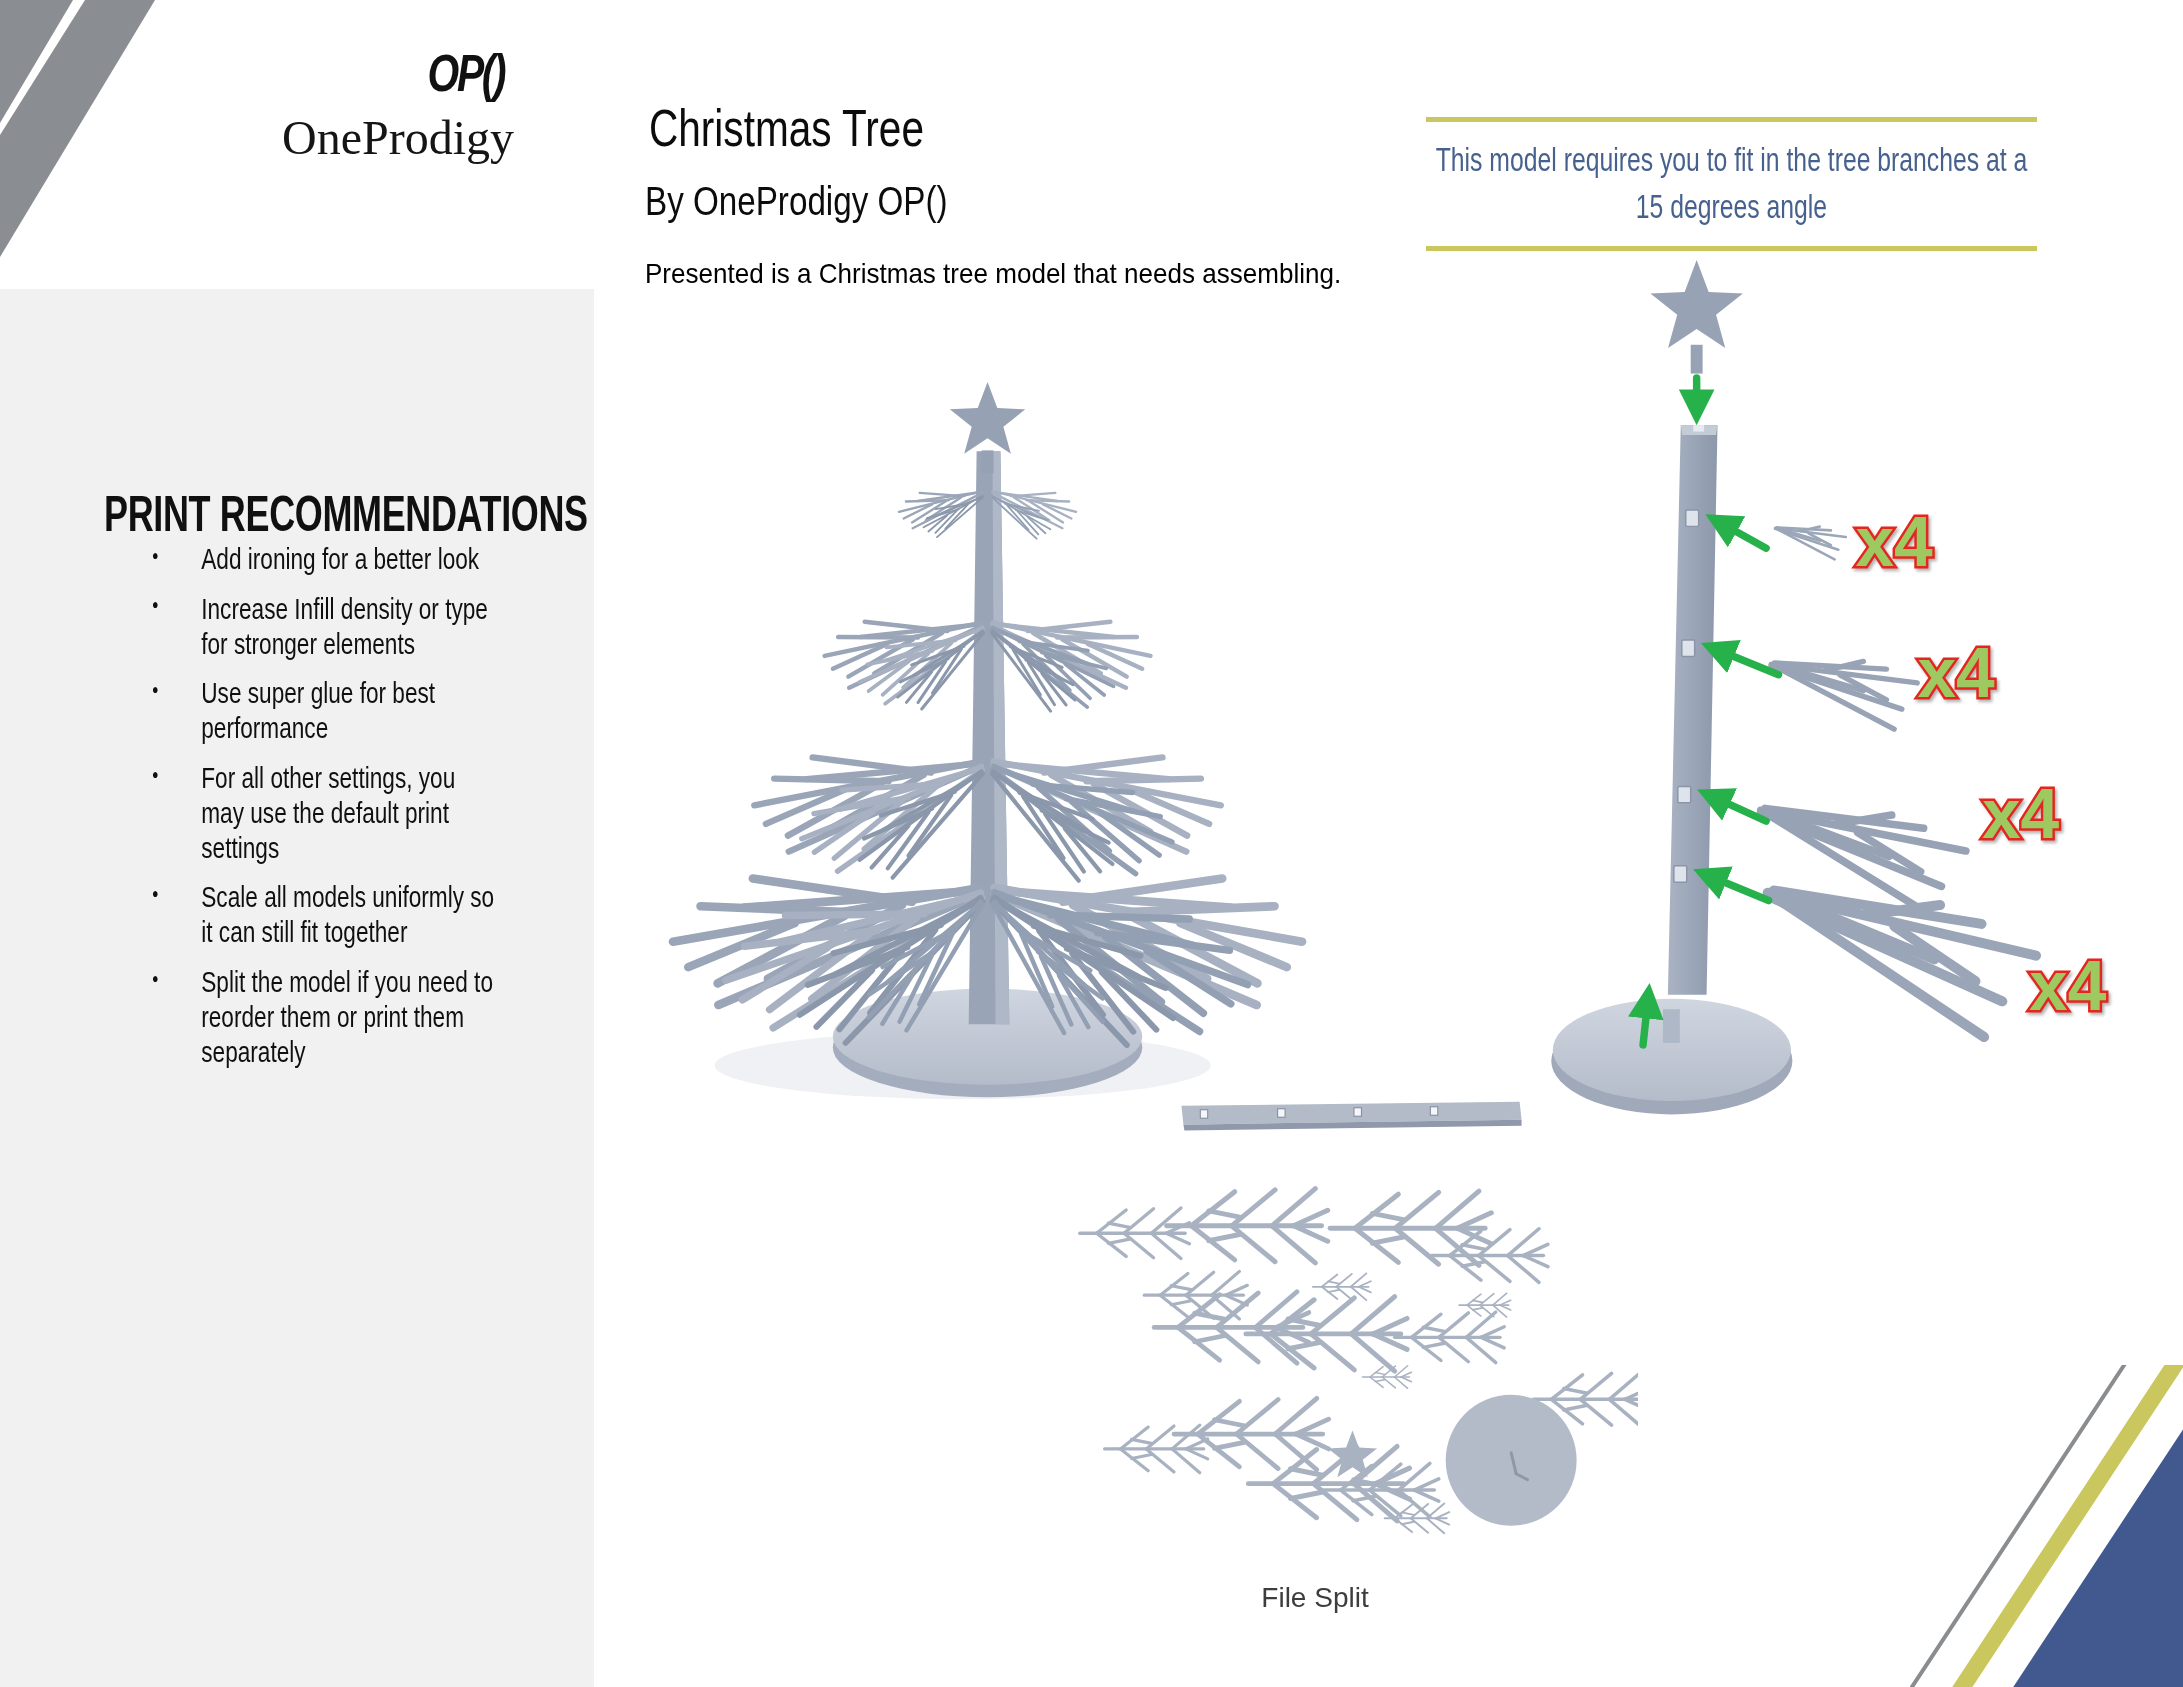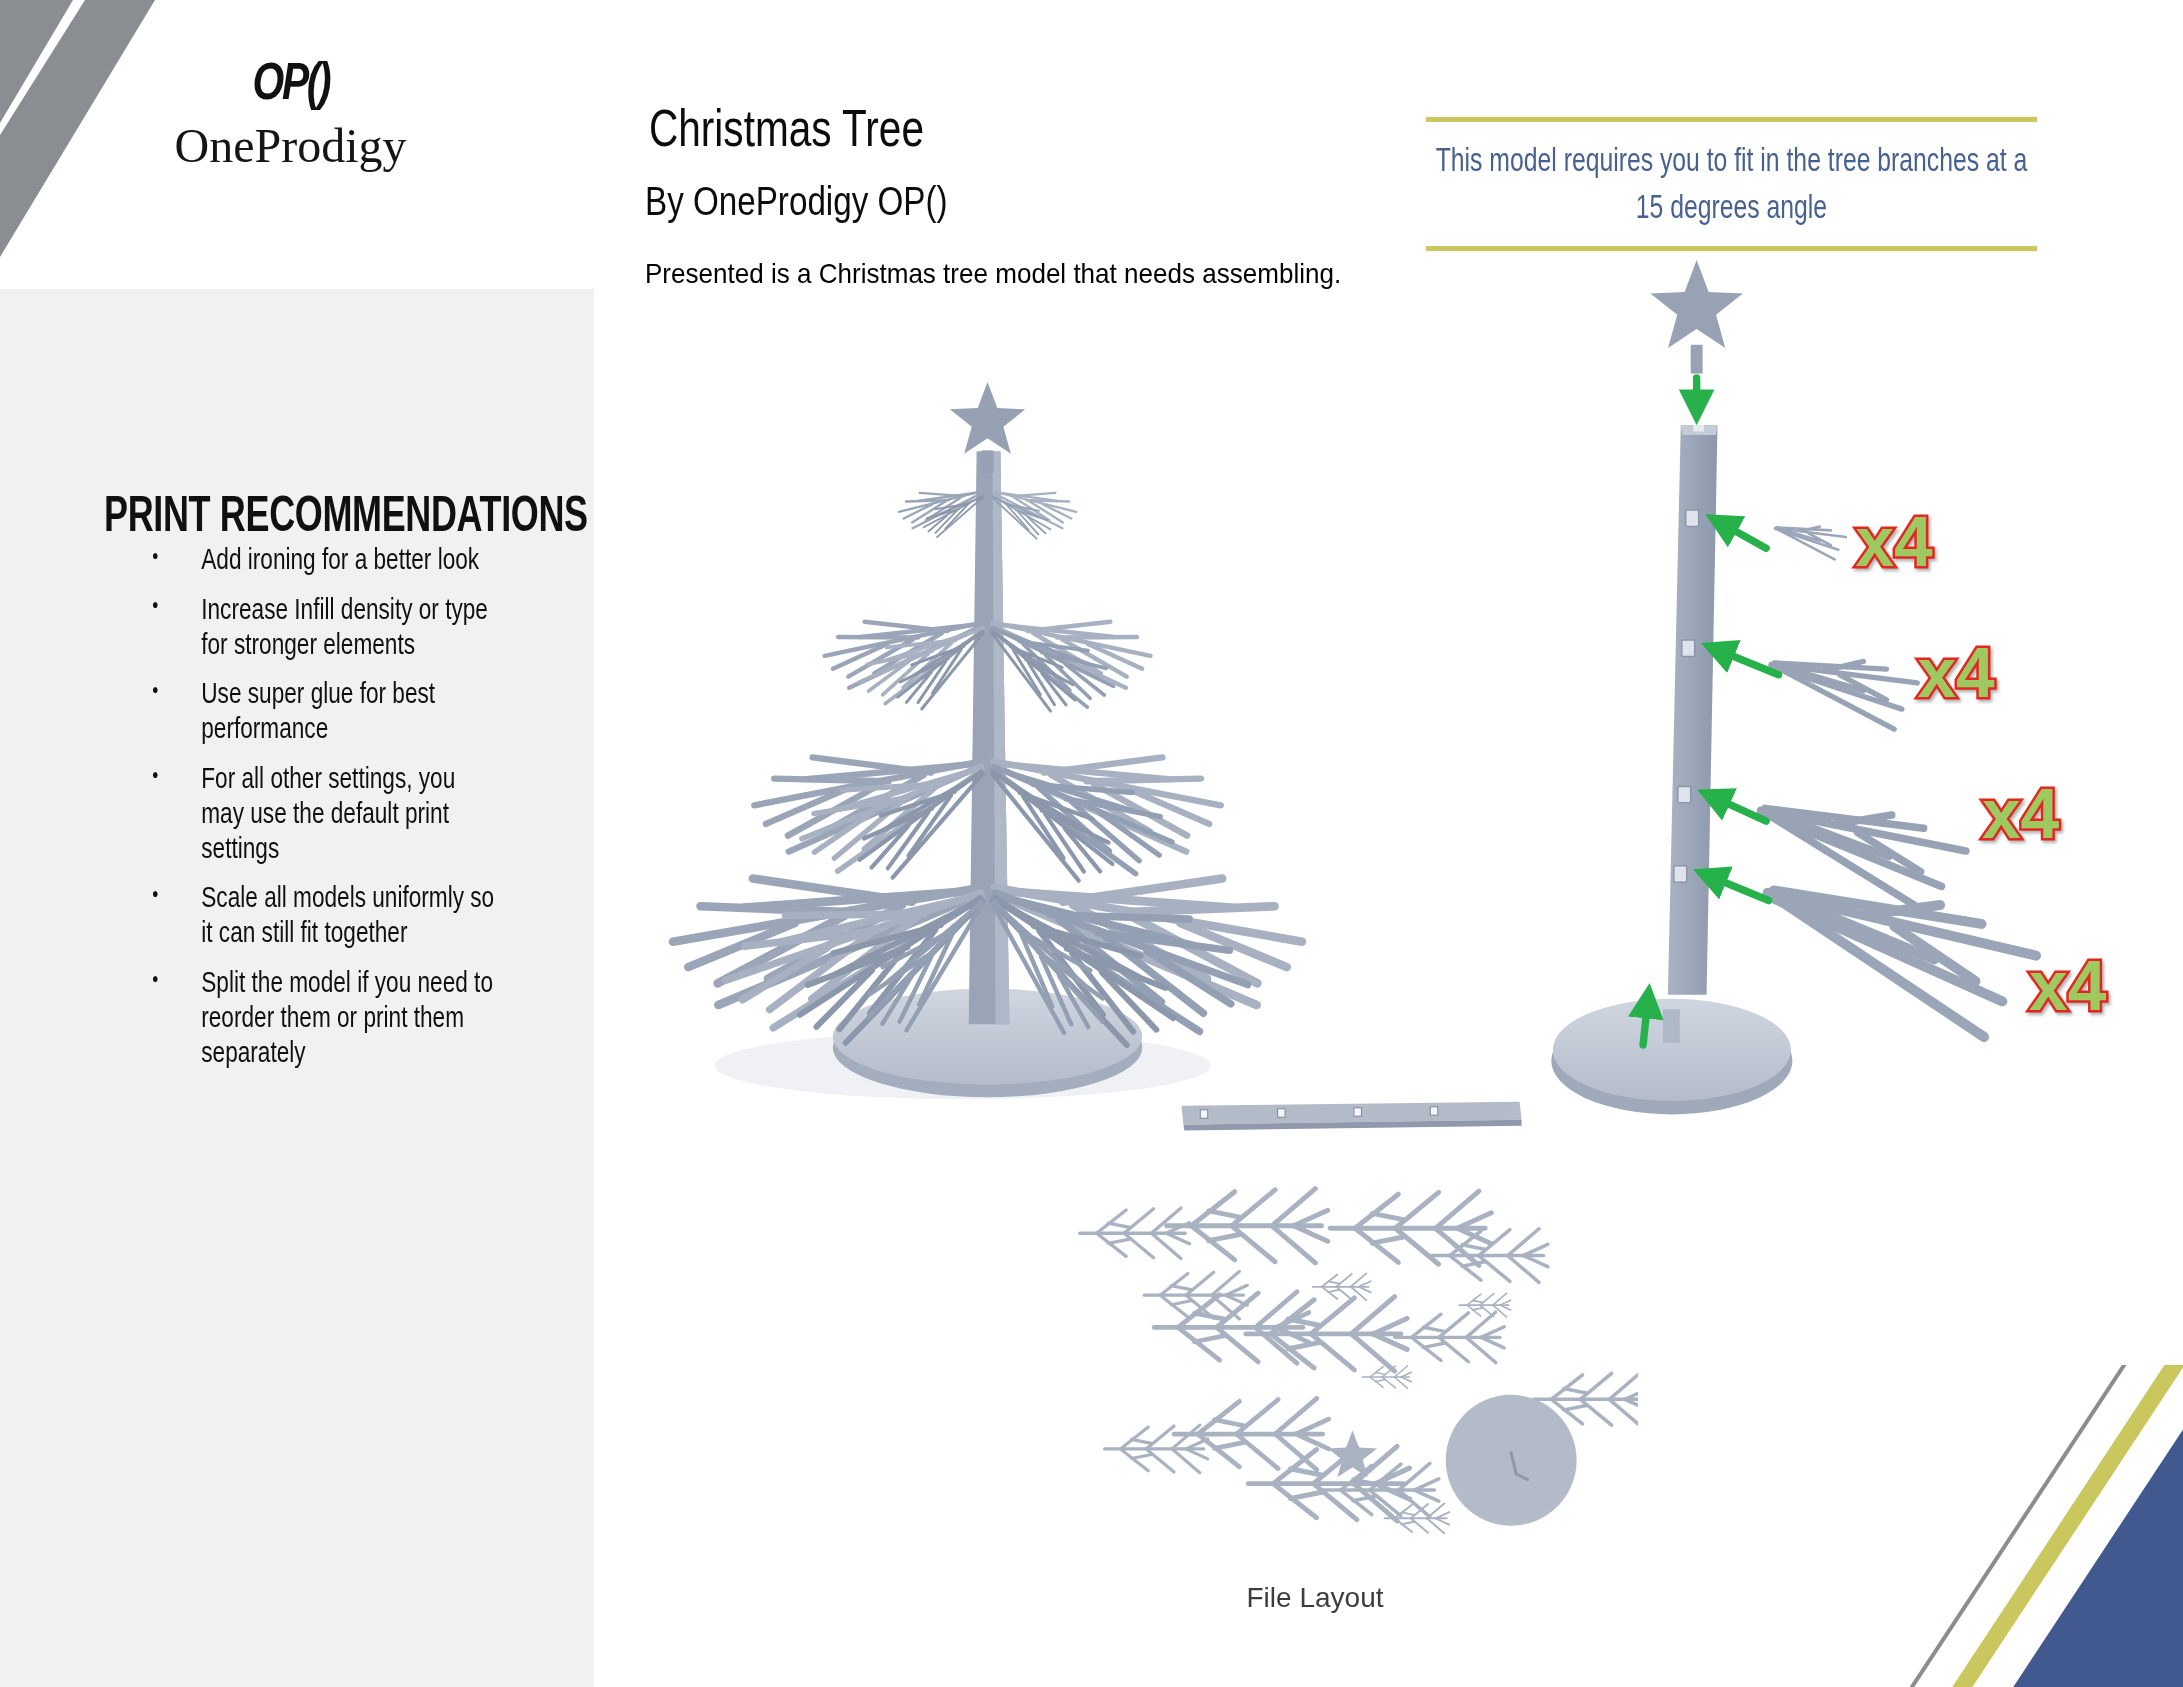--- a/index.html
+++ b/index.html
@@ -8,21 +8,21 @@
     background:#ffffff; font-family:"Liberation Sans", sans-serif;
   }
   .abs { position:absolute; }
 
   
   .tl-band { position:absolute; left:0; top:0; width:169px; height:278px; background:#8a8d92; }
   .tl-a { clip-path:polygon(0 0, 73px 0, 0 123px); }
   .tl-b { clip-path:polygon(85px 0, 155px 0, 0 257px, 0 135px); }
 
   
-  .logo { left:67px; top:52px; width:447px; text-align:center; color:#111; }
+  .logo { left:67px; top:44px; width:447px; text-align:right; color:#111; }
   .logo-mark { display:inline-block; font-size:51px; font-weight:900; font-style:italic;
                letter-spacing:-3px; transform:scaleX(.8); }
   .logo-name { font-size:48px; margin-top:7px; color:#151515;font-family:Liberation Serif, serif; }
 
   
   .sidebar { left:0; top:289px; width:594px; height:1398px; background:#f1f1f2; }
   .sb-head { left:104px; top:485px; font-size:50px; font-weight:700; letter-spacing:-0.5px;
              transform:scaleX(.72); transform-origin:0 0; white-space:nowrap; color:#101010; }
   .sb-list { left:149px; top:542px; width:452px; transform:scaleX(.78); transform-origin:0 0;
              font-size:29px; line-height:1.2; color:#101010; list-style:none; margin:0; padding:0; }
@@ -244,21 +244,21 @@
       <use href="#fsprig" transform="translate(640,880) scale(0.5)"></use>
     </g>
     <circle cx="895" cy="763" r="132" fill="#b3bbc8"></circle>
     <g stroke="#8e98aa" stroke-width="6">
       <line x1="895" y1="748" x2="905" y2="790"></line>
         <line x1="905" y1="790" x2="928" y2="802"></line>
     </g>
     <use href="#star5" transform="translate(575,755) scale(52)" fill="#a9b2c1"></use>
   </svg>
 
-  <div class="abs fl-caption">File Layout</div>
+  <div class="abs fl-caption">File Split</div>
 
   <svg class="abs" style="left:1910px;top:1365px" width="273" height="323" viewBox="0 0 550 650">
     <line x1="-100" y1="806" x2="890" y2="-696" stroke="#8a8d90" stroke-width="8" stroke-linecap="butt"></line>
     <line x1="-15" y1="831" x2="975" y2="-671" stroke="#c9c75d" stroke-width="34" stroke-linecap="butt"></line>
     <line x1="93" y1="941" x2="1083" y2="-561" stroke="#42598f" stroke-width="130" stroke-linecap="butt"></line>
     <line x1="205" y1="1131" x2="1195" y2="-371" stroke="#42598f" stroke-width="400" stroke-linecap="butt"></line>
   </svg>
 
 </div>
 

